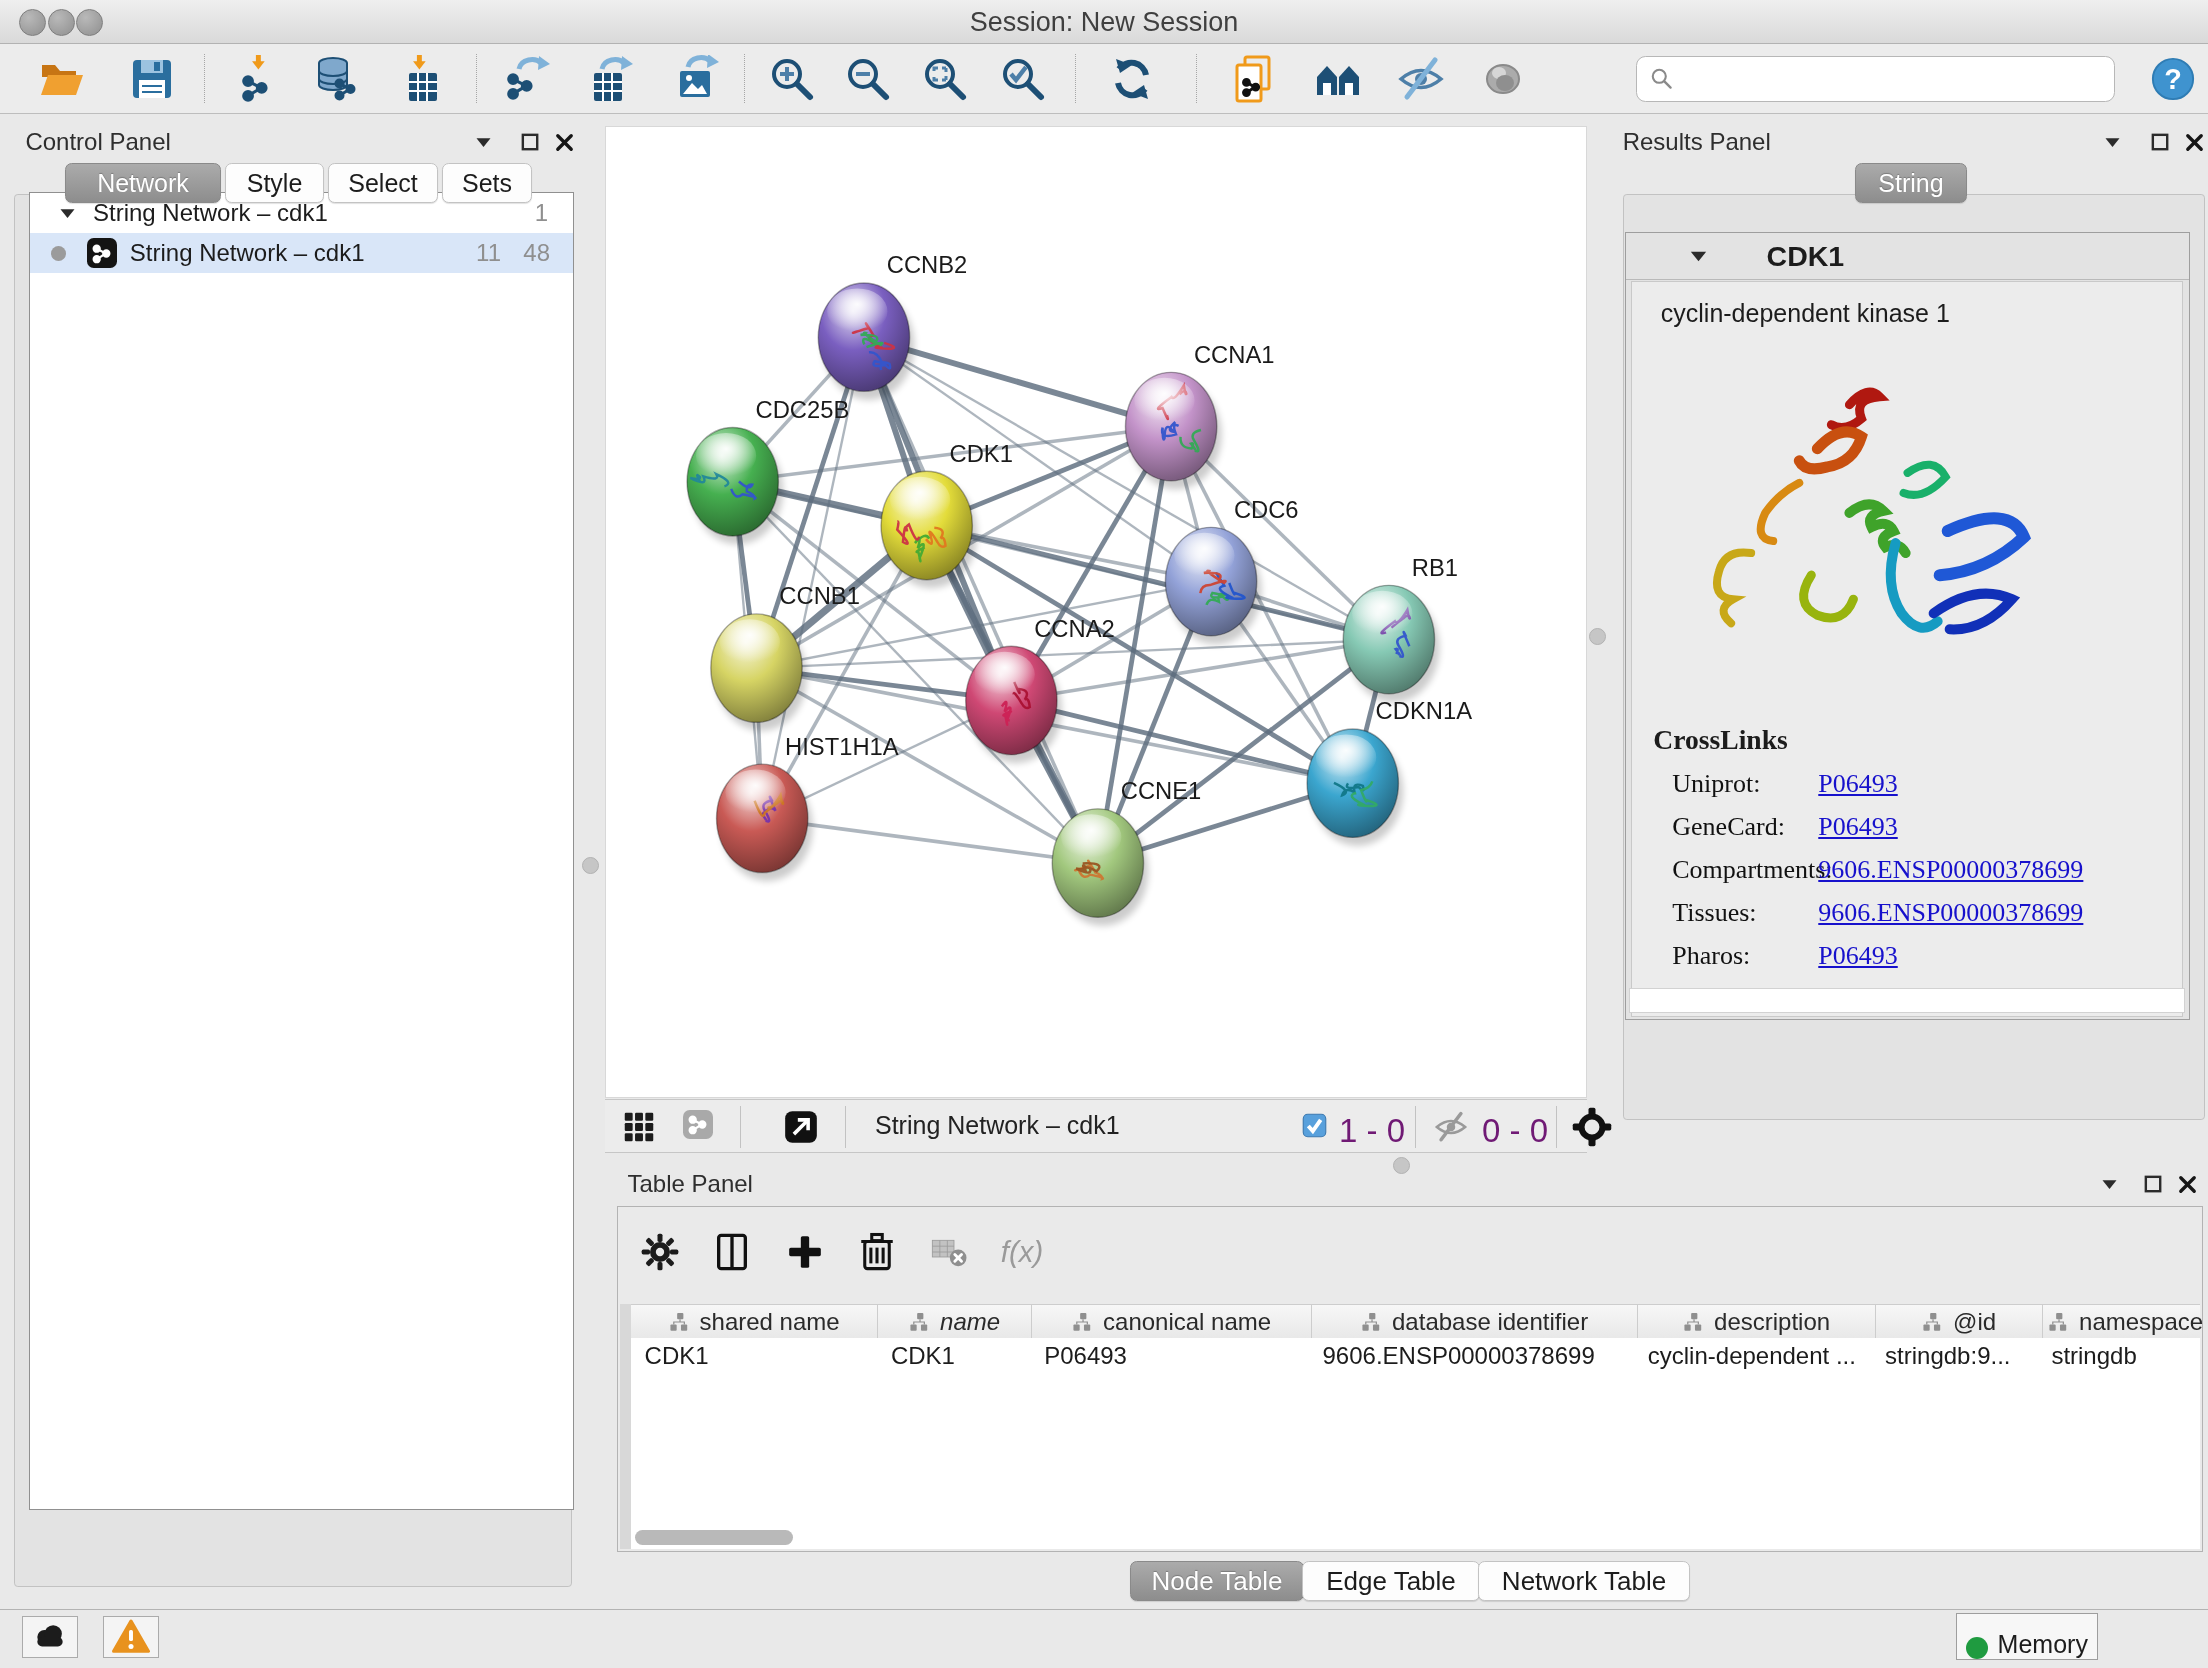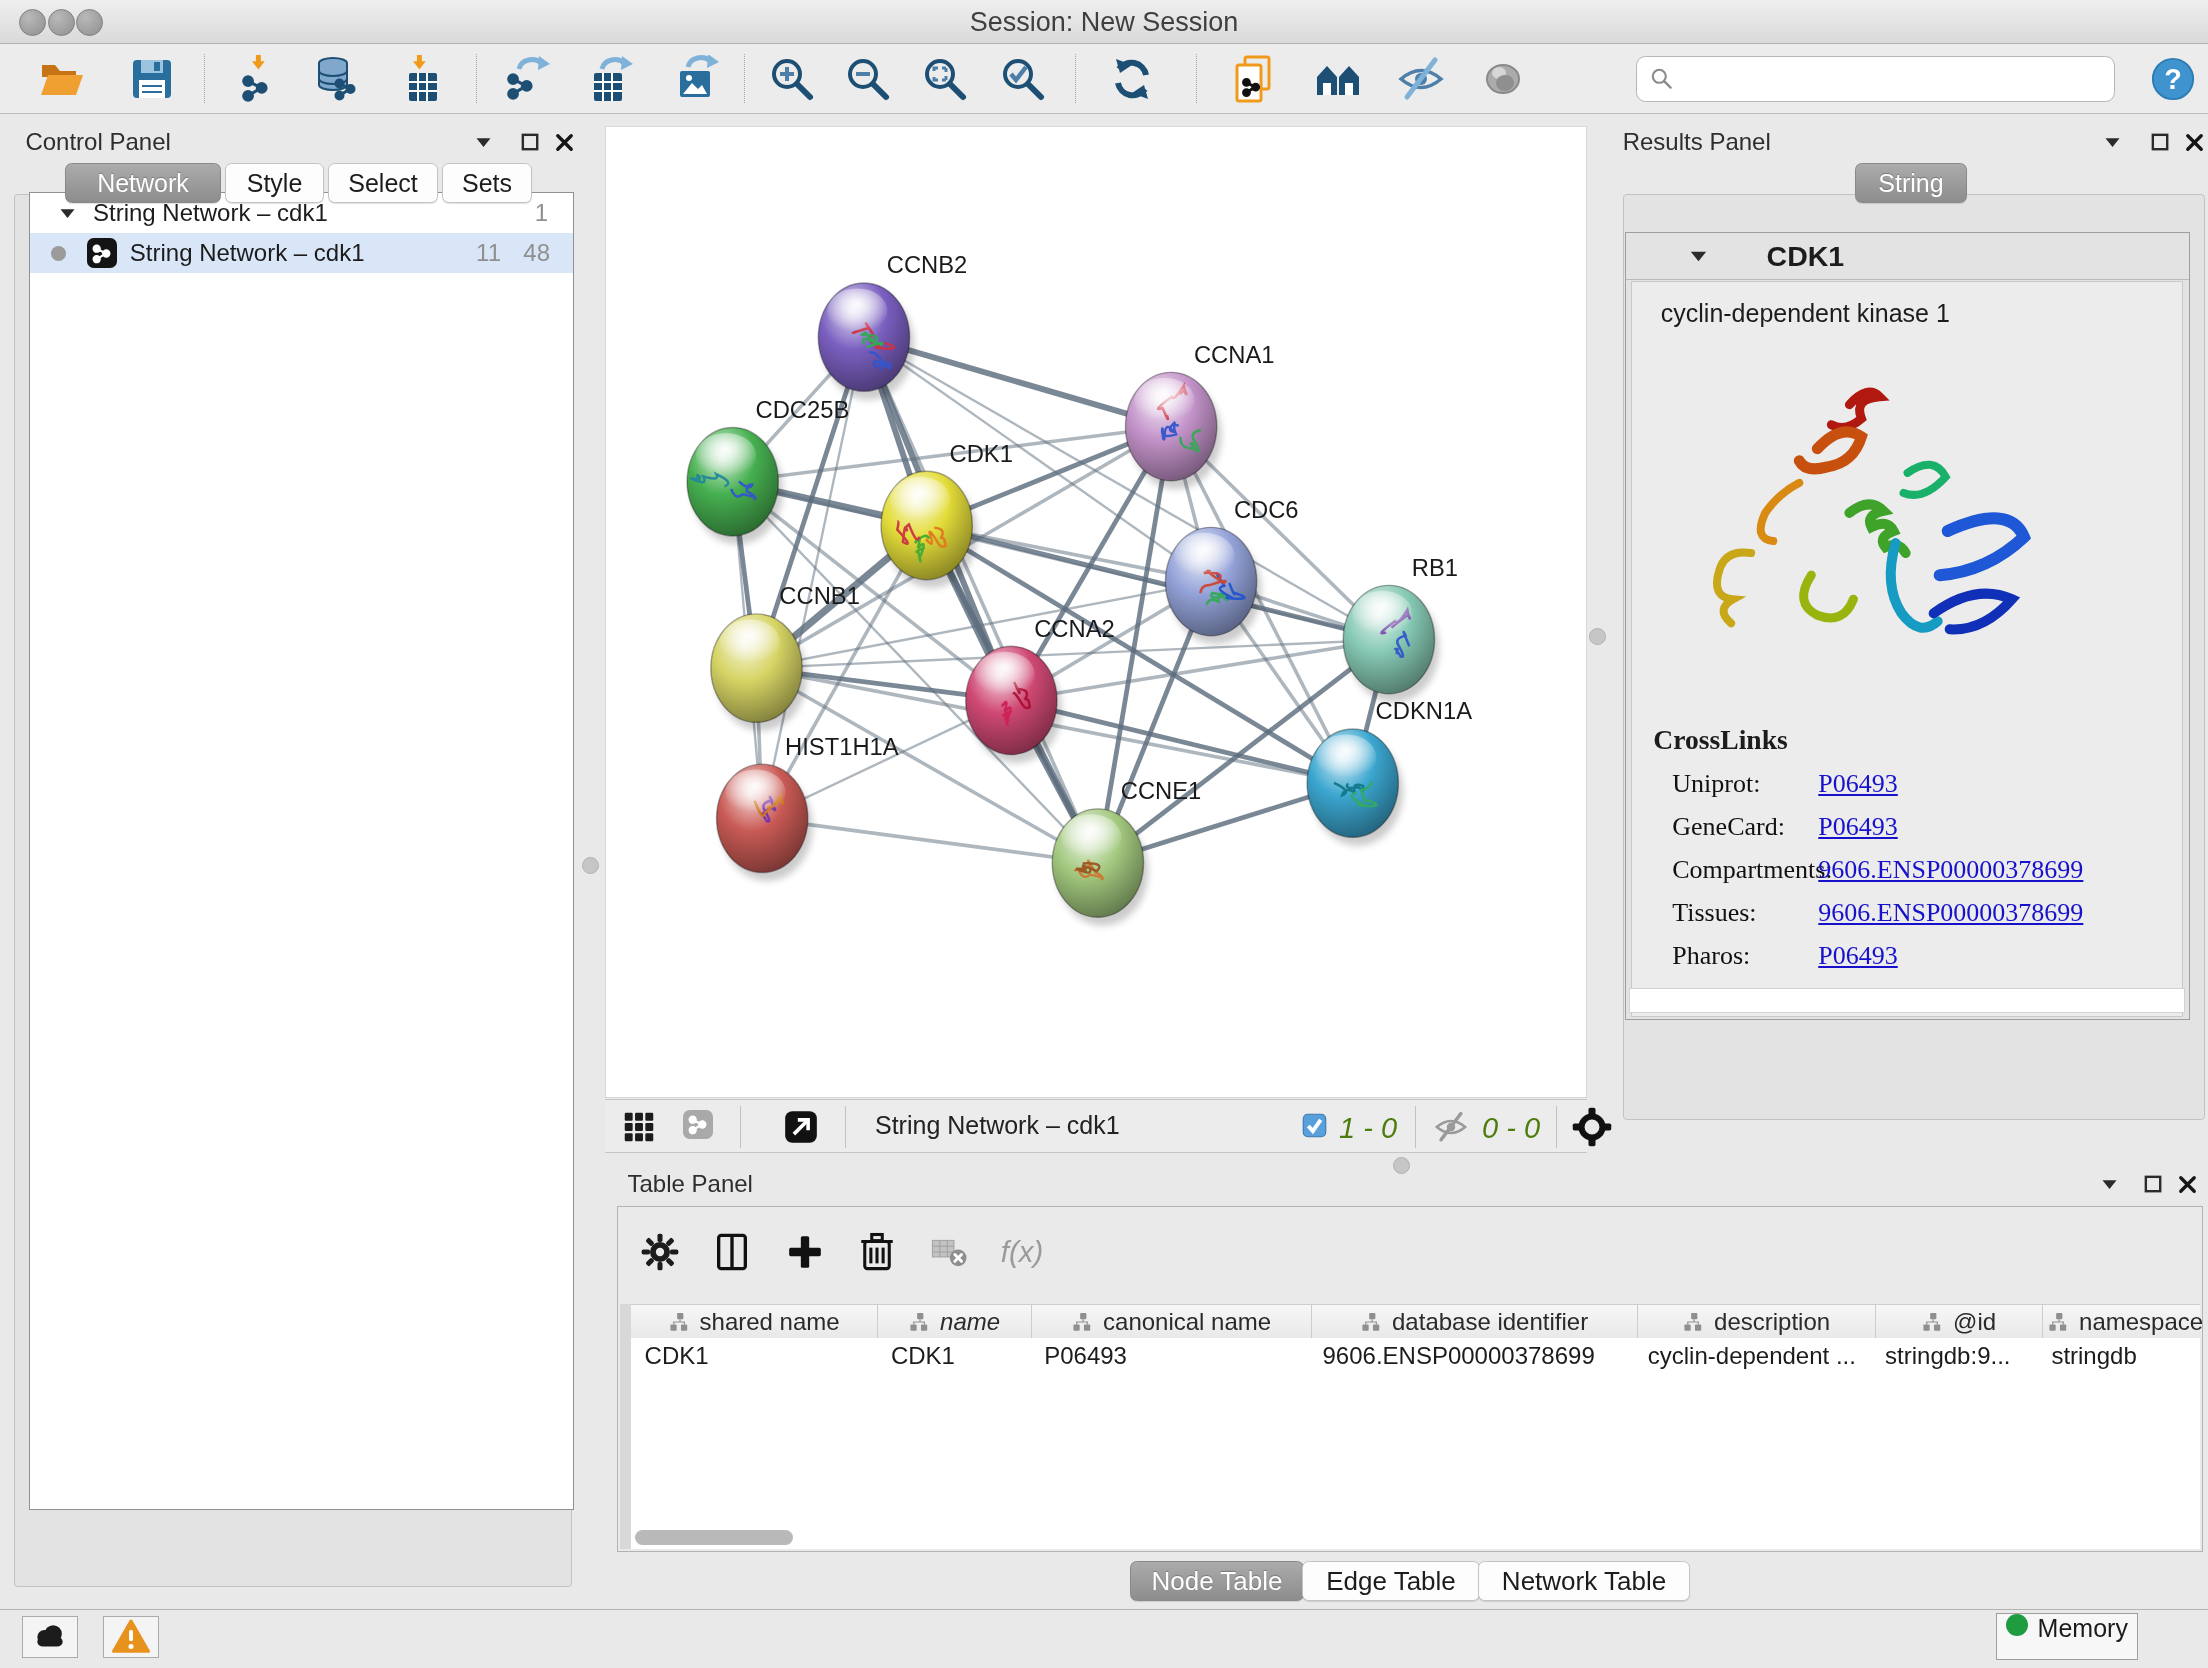--- a/index.html
+++ b/index.html
@@ -32,21 +32,21 @@
   
   #cp-list{left:15px;top:66px;width:543px;height:1316px;background:#fff;border:1.9px solid #909090;}
   #cp-selector{left:7.6px;top:19px;width:558px;height:42px;display:flex;align-items:center;}
   .tree-row{position:relative;height:40px;display:flex;align-items:center;font-size:24px;}
   .gray-num{color:#8f8f8f;font-size:24px;}
   .share-badge{width:29.5px;height:29.5px;border-radius:6.7px;display:flex;align-items:center;justify-content:center;}
   
   #canvas{left:605px;top:126px;width:982px;height:972px;background:#ffffff;border:1px solid #d8d8d8;box-sizing:border-box;}
   #net-toolbar{left:605px;top:1099px;width:982px;height:54px;background:#ececec;border-top:1px solid #c6c6c6;border-bottom:1px solid #c6c6c6;box-sizing:border-box;}
   .nt-sep{position:absolute;top:5.7px;height:42px;border-left:1px solid #c2c2c2;}
-  .nt-gray{color:#4d7c0f;font-size:29px;font-style:italic;}
+  .nt-gray{color:#701a75;font-size:33px;}
   .grip{width:15px;height:15px;border-radius:50%;background:#c6c6c6;border:1px solid #b2b2b2;}
   
   #rp-expandbox{left:7.6px;top:29.5px;width:563px;height:70px;border:1px solid #9e9e9e;}
   .rp-btn{position:absolute;top:13.3px;height:44px;background:#fdfdfd;border:1px solid #b5b5b5;border-radius:8.6px;
     display:flex;align-items:center;justify-content:center;font-size:25px;box-shadow:0 1px 1px rgba(0,0,0,.12);}
   #rp-entry{left:7.6px;top:106px;width:563px;height:786px;border:1px solid #9e9e9e;}
   #rp-entry-head{height:46px;border-bottom:1px solid #b9b9b9;display:flex;align-items:center;}
   #rp-inner{position:absolute;left:5.7px;top:48px;width:550px;height:734px;background:#ececec;border:1px solid #c9c9c9;}
   .serif{font-family:"Liberation Serif","DejaVu Serif",serif;}
   .xl-row{position:relative;height:43px;}
@@ -60,21 +60,21 @@
   .th{display:flex;align-items:center;justify-content:center;gap:7.6px;border-right:1px solid #cdcdcd;font-size:24px;color:#2a2a2a;overflow:hidden;white-space:nowrap;}
   #tbl-rowhdr{position:absolute;left:1.9px;top:97px;width:11.4px;bottom:1.9px;background:#d8d8d8;border-right:1px solid #bdbdbd;}
   #tbl-row{position:absolute;left:13.3px;top:131px;right:1.9px;height:36px;display:flex;background:#fff;}
   .td{font-size:24px;padding-left:13.3px;display:flex;align-items:center;overflow:hidden;white-space:nowrap;}
   #tbl-white{position:absolute;left:13.3px;top:131px;right:1.9px;bottom:1.9px;background:#fff;}
   #tbl-scroll{position:absolute;left:13.3px;bottom:5.7px;height:15px;right:1.9px;}
   #tbl-thumb{position:absolute;left:3.8px;top:0;width:158px;height:14.3px;border-radius:7.6px;background:#b9b9b9;}
   
   #statusbar{left:0;top:1609px;width:2208px;height:59px;border-top:1px solid #b3b3b3;background:#e9e9e9;}
   .sb-btn{position:absolute;top:5.7px;width:54px;height:40px;background:#f4f4f4;border:1.9px solid #ababab;display:flex;align-items:center;justify-content:center;}
-  #memory-btn{position:absolute;left:1996px;top:2.9px;width:140px;height:45px;background:#f7f7f7;border:1.9px solid #9e9e9e;display:flex;align-items:flex-start;justify-content:center;gap:9.5px;font-size:25px;}
+  #memory-btn{position:absolute;left:1956px;top:2.9px;width:140px;height:45px;background:#f7f7f7;border:1.9px solid #9e9e9e;display:flex;align-items:flex-end;justify-content:center;gap:9.5px;font-size:25px;}
   #memory-dot{width:22px;height:22px;border-radius:50%;background:#1f9b40;}
   svg{display:block;}
   text{font-family:"Liberation Sans","DejaVu Sans",sans-serif;}
 </style>
 </head>
 <body>
 
 <div id="titlebar" class="abs">
   <div class="traffic abs" style="left:19px"></div>
   <div class="traffic abs" style="left:48px"></div>

